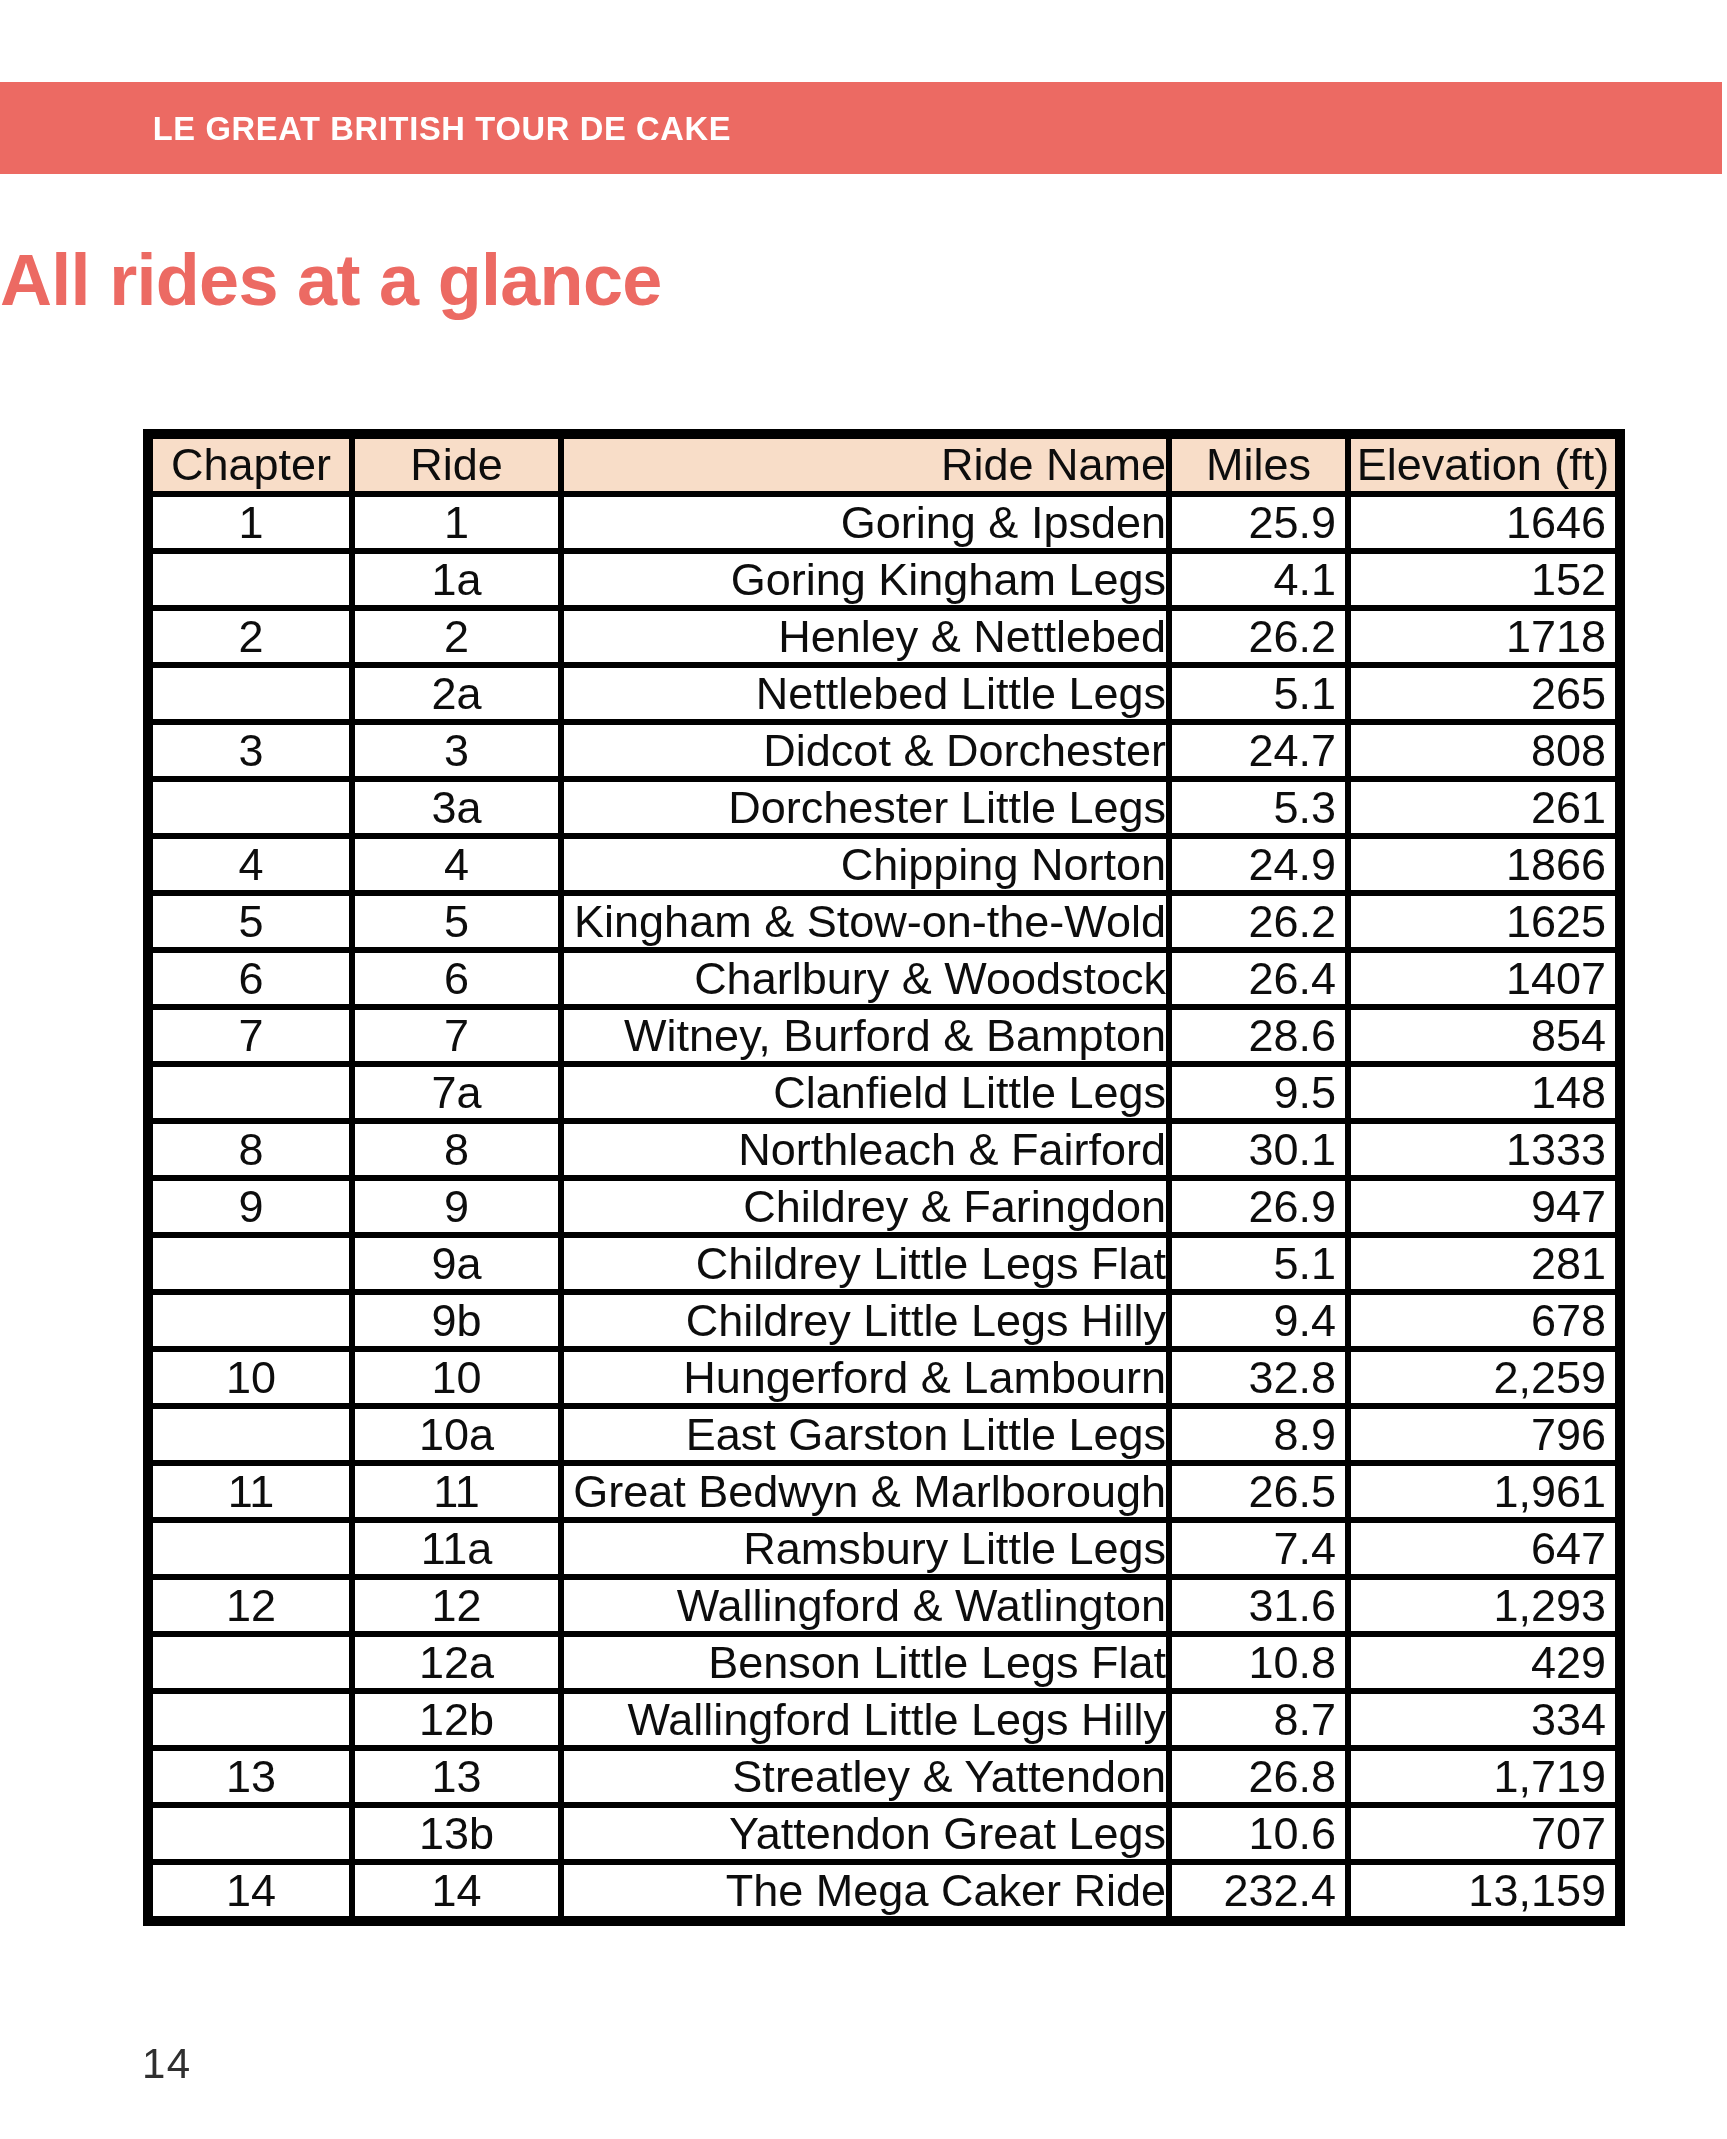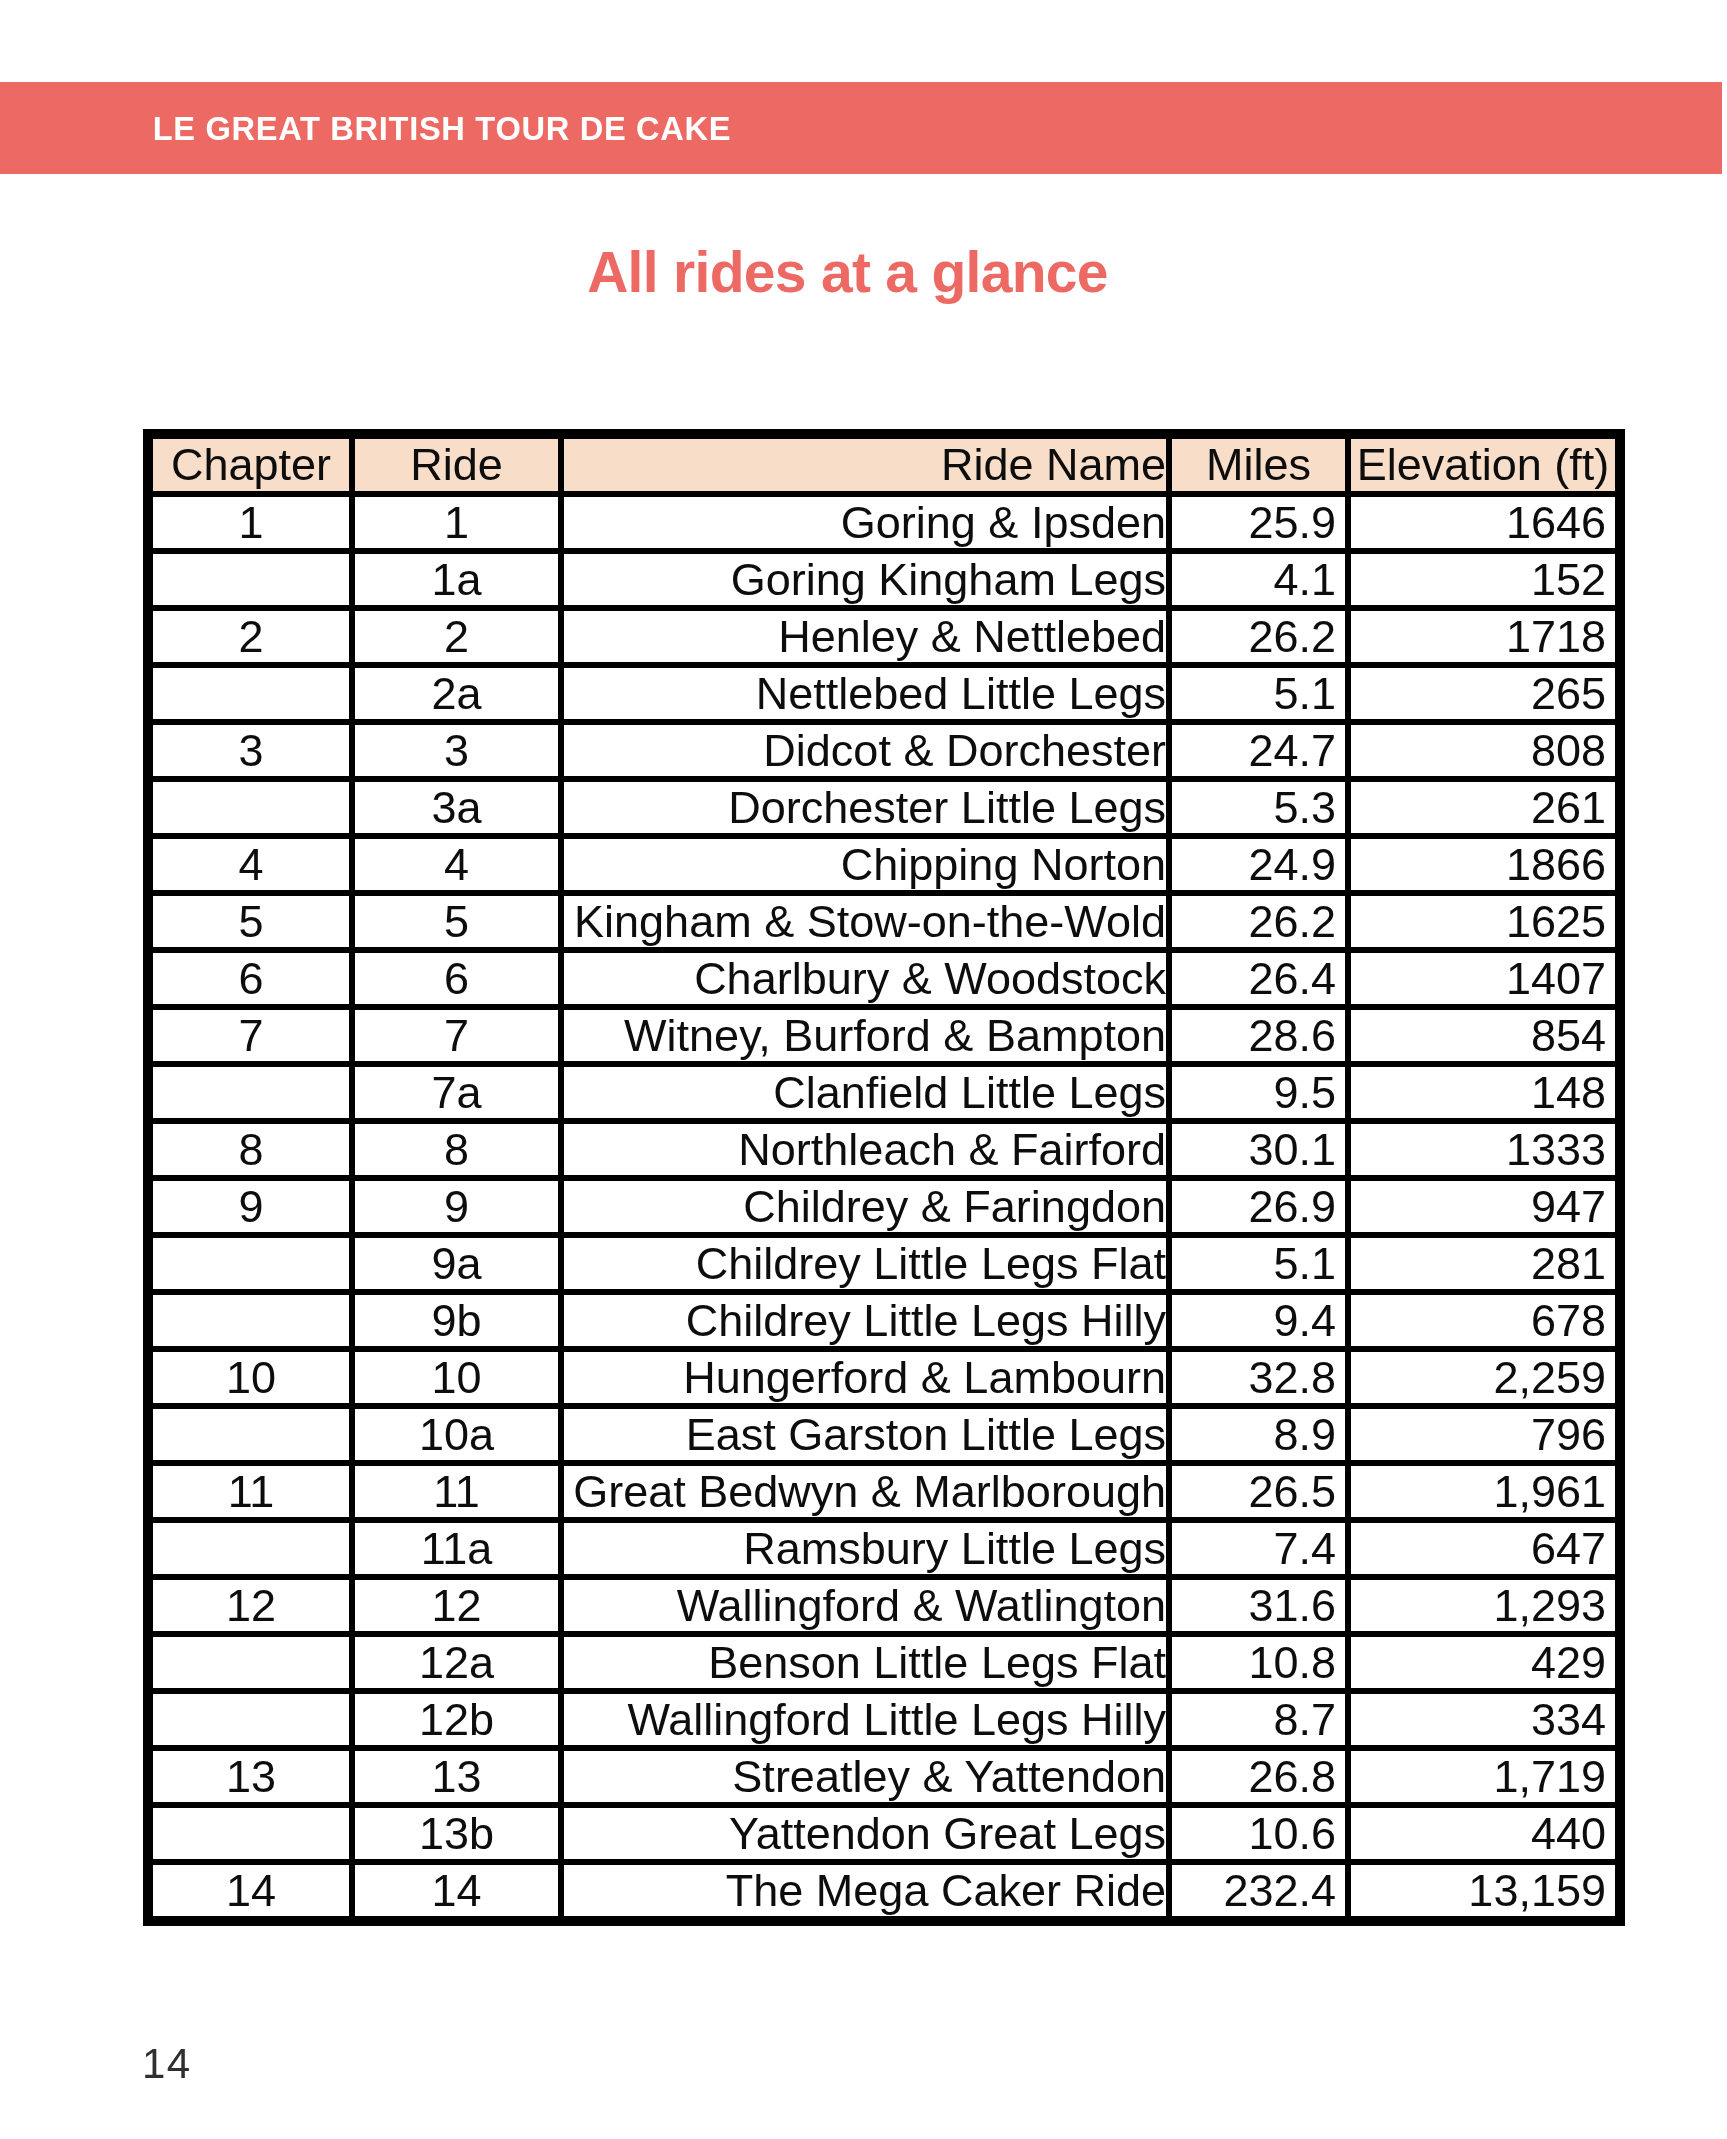--- a/index.html
+++ b/index.html
@@ -38,23 +38,22 @@
     white-space: nowrap;
   }
 
   
   .page-title {
     position: absolute;
     top: 239px;
     left: 0;
     width: 1695px;
     margin: 0;
-    text-align: center;
     color: var(--coral, #EC6A63);
-    font-size: 57px;
+    font-size: 72px;
     font-weight: bold;
     letter-spacing: -0.7px;
     white-space: nowrap;
   }
 
   
   table.rides {
     position: absolute;
     top: 429px;
     left: 143px;
@@ -289,21 +288,21 @@
     <td class="a-center">13</td>
     <td class="a-left">Streatley &amp; Yattendon</td>
     <td class="a-right">26.8</td>
     <td class="a-right">1,719</td>
   </tr>
       <tr>
     <td class="a-center"></td>
     <td class="a-center">13b</td>
     <td class="a-left">Yattendon Great Legs</td>
     <td class="a-right">10.6</td>
-    <td class="a-right">440</td>
+    <td class="a-right">707</td>
   </tr>
       <tr>
     <td class="a-center">14</td>
     <td class="a-center">14</td>
     <td class="a-left">The Mega Caker Ride</td>
     <td class="a-right">232.4</td>
     <td class="a-right">13,159</td>
   </tr>
     </tbody>
 </table>

